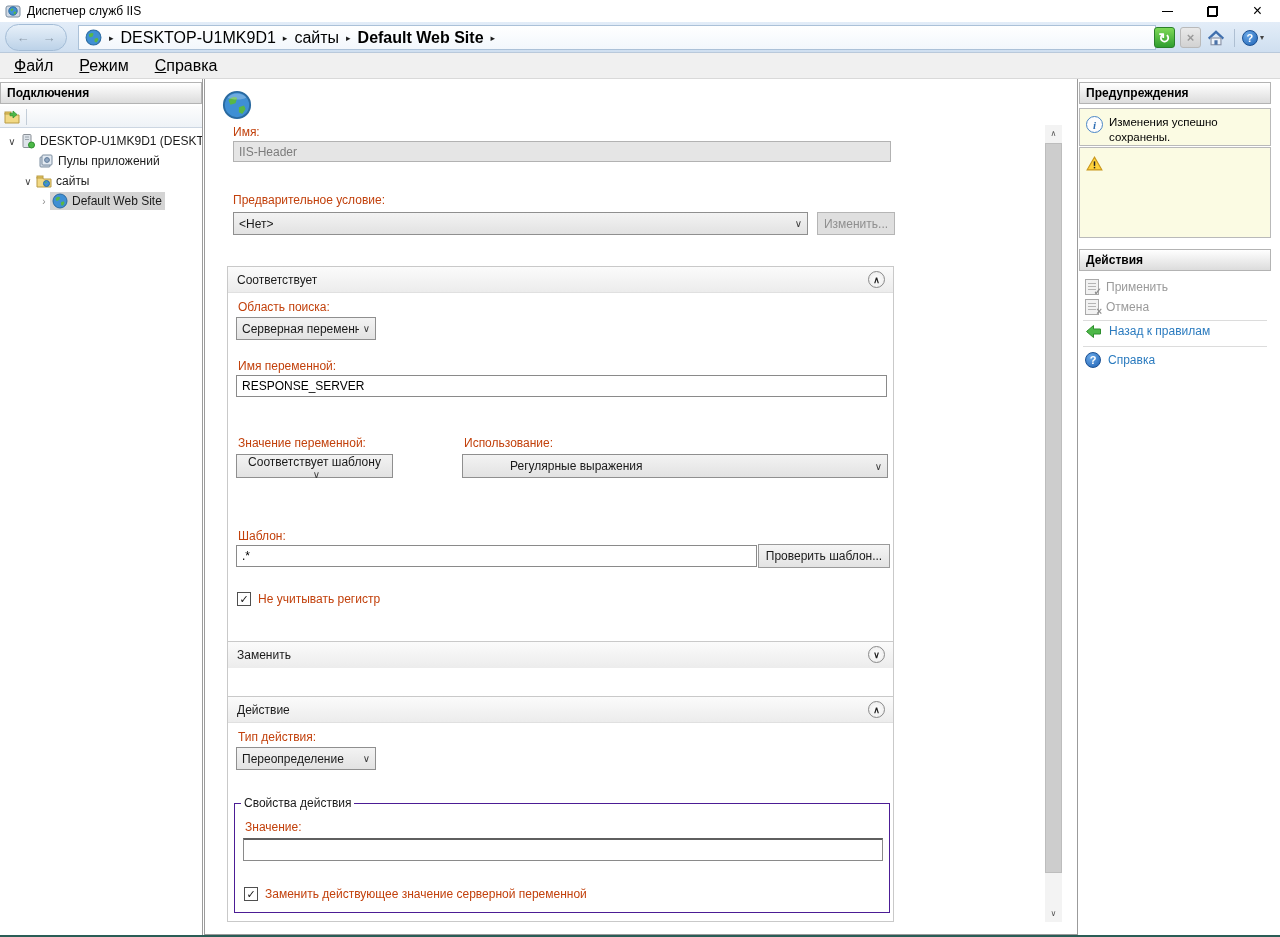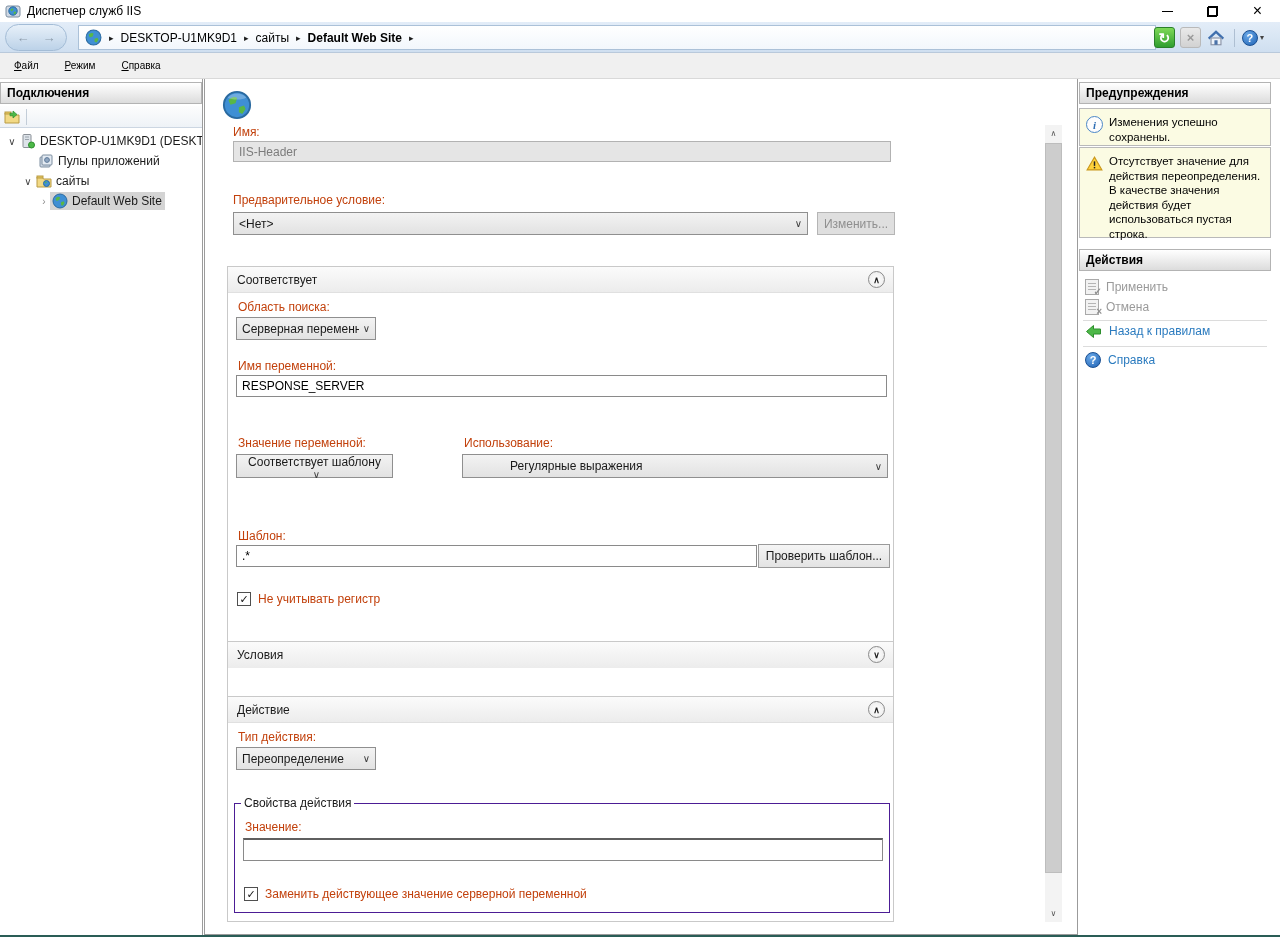--- a/index.html
+++ b/index.html
@@ -19,34 +19,34 @@
   .wc-restore-glyph:after  { content:""; position:absolute; right:0; top:0; width:8px; height:8px; border:1px solid #000; }
   .wc-close-glyph { font-size:16px; line-height:1; color:#000; }
 
   
   .addressbar { position:absolute; left:0; top:22px; width:1280px; height:31px; background:linear-gradient(#e3edf8,#cfdff0); border-bottom:1px solid #b9c9db; }
   .navpill { position:absolute; left:5px; top:2px; width:62px; height:27px; border-radius:14px; background:linear-gradient(#e7f0f9,#bcd2e8); border:1px solid #a3bcd6; display:flex; align-items:center; justify-content:center; gap:13px; }
   .navpill span { color:#8d9cab; font-size:13px; line-height:1; }
   .crumbbox { position:absolute; left:78px; top:3px; width:1078px; height:25px; background:linear-gradient(#fff,#f2f7fc); border:1px solid #abc1d8; display:flex; align-items:center; padding-left:6px; gap:7px; }
   .crumbbox .globe16 { width:17px; height:17px; }
   .crumb-arrow { font-size:9px; color:#1a1a1a; }
-  .crumb { font-size:12px; color:#000; }
+  .crumb { font-size:16px; color:#000; }
   .crumb.current { font-weight:bold; }
   .abtools { position:absolute; right:16px; top:4px; height:23px; display:flex; align-items:center; gap:5px; }
   .tbtn { width:21px; height:21px; display:flex; align-items:center; justify-content:center; border-radius:3px; }
   .tb-refresh { background:linear-gradient(#7ed957,#2f9e2f); border:1px solid #2a802a; color:#fff; font-weight:bold; font-size:14px; }
   .tb-stop { background:linear-gradient(#e9e9e9,#d2d2d2); border:1px solid #b9b9b9; color:#9a9a9a; font-weight:bold; font-size:13px; }
   .tb-home { background:transparent; }
   .tbsep { width:1px; height:18px; background:#aebfd2; margin:0 2px; }
   .tb-help { display:flex; align-items:center; gap:2px; }
   .helpdrop { font-size:8px; color:#444; }
 
   
   .menubar { position:absolute; left:0; top:53px; width:1280px; height:26px; background:#f0f0f0; border-bottom:1px solid #d9d9d9; display:flex; align-items:center; padding-left:14px; gap:26px; }
-  .menu-item { font-size:10px; color:#000; }
+  .menu-item { font-size:16px; color:#000; }
   .menu-item u { text-decoration:underline; }
 
   
   .leftpanel { position:absolute; left:0; top:79px; width:203px; height:856px; background:#fff; border-right:1px solid #9b9b9b; }
   .mainpanel { position:absolute; left:204px; top:79px; width:874px; height:856px; background:#fff; border:1px solid #9b9b9b; border-top:none; }
   .rightpanel { position:absolute; left:1079px; top:79px; width:233px; height:856px; background:#fff; padding:4px; }
 
   .panel-hdr { background:linear-gradient(#ffffff,#dcdcdc); border:1px solid #b3b3b3; font-weight:bold; font-size:12px; height:22px; line-height:20px; padding:0 6px; color:#000; }
 
   
@@ -270,21 +270,21 @@
       <div class="btn" style="left:530px; top:277px; width:132px; height:24px;">Проверить шаблон...</div>
 
       <div class="cbrow" style="left:9px; top:325px;">
         <span class="cb">✓</span>
         <span class="lbl" style="position:static;">Не учитывать регистр</span>
       </div>
     </section>
 
     <section class="sect" style="left:22px; top:562px; width:667px; height:27px;">
       <div class="sect-hdr" style="border-bottom:none;">
-        <span class="sect-label">Условия</span>
+        <span class="sect-label">Заменить</span>
         <span class="chev-circle">∨</span>
       </div>
     </section>
 
     <section class="sect" style="left:22px; top:617px; width:667px; height:226px;">
       <div class="sect-hdr">
         <span class="sect-label">Действие</span>
         <span class="chev-circle">∧</span>
       </div>
       <label class="lbl" style="left:10px; top:33px;">Тип действия:</label>
@@ -317,21 +317,20 @@
       <span class="aicon icon-info">i</span>
       <span class="atext">Изменения успешно сохранены.</span>
     </div>
 
     <div class="alert" style="top:68px; height:91px;">
       <svg class="aicon" viewBox="0 0 16 14">
         <path d="M8 1 L15 13 H1 Z" fill="#ffd23a" stroke="#c9971c"></path>
         <rect x="7.3" y="5" width="1.4" height="4.2" fill="#222"></rect>
         <rect x="7.3" y="10.2" width="1.4" height="1.4" fill="#222"></rect>
       </svg>
-      <span class="atext">Отсутствует значение для действия переопределения. В качестве значения действия будет использоваться пустая строка.</span>
     </div>
 
     <div class="panel-hdr rp-hdr-actions">Действия</div>
 
     <div class="act-item act-disabled" style="top:198px;">
       <span class="doc-ico">
           <span class="ovr">✓</span>
         </span>
       <span class="alabel">Применить</span>
     </div>

